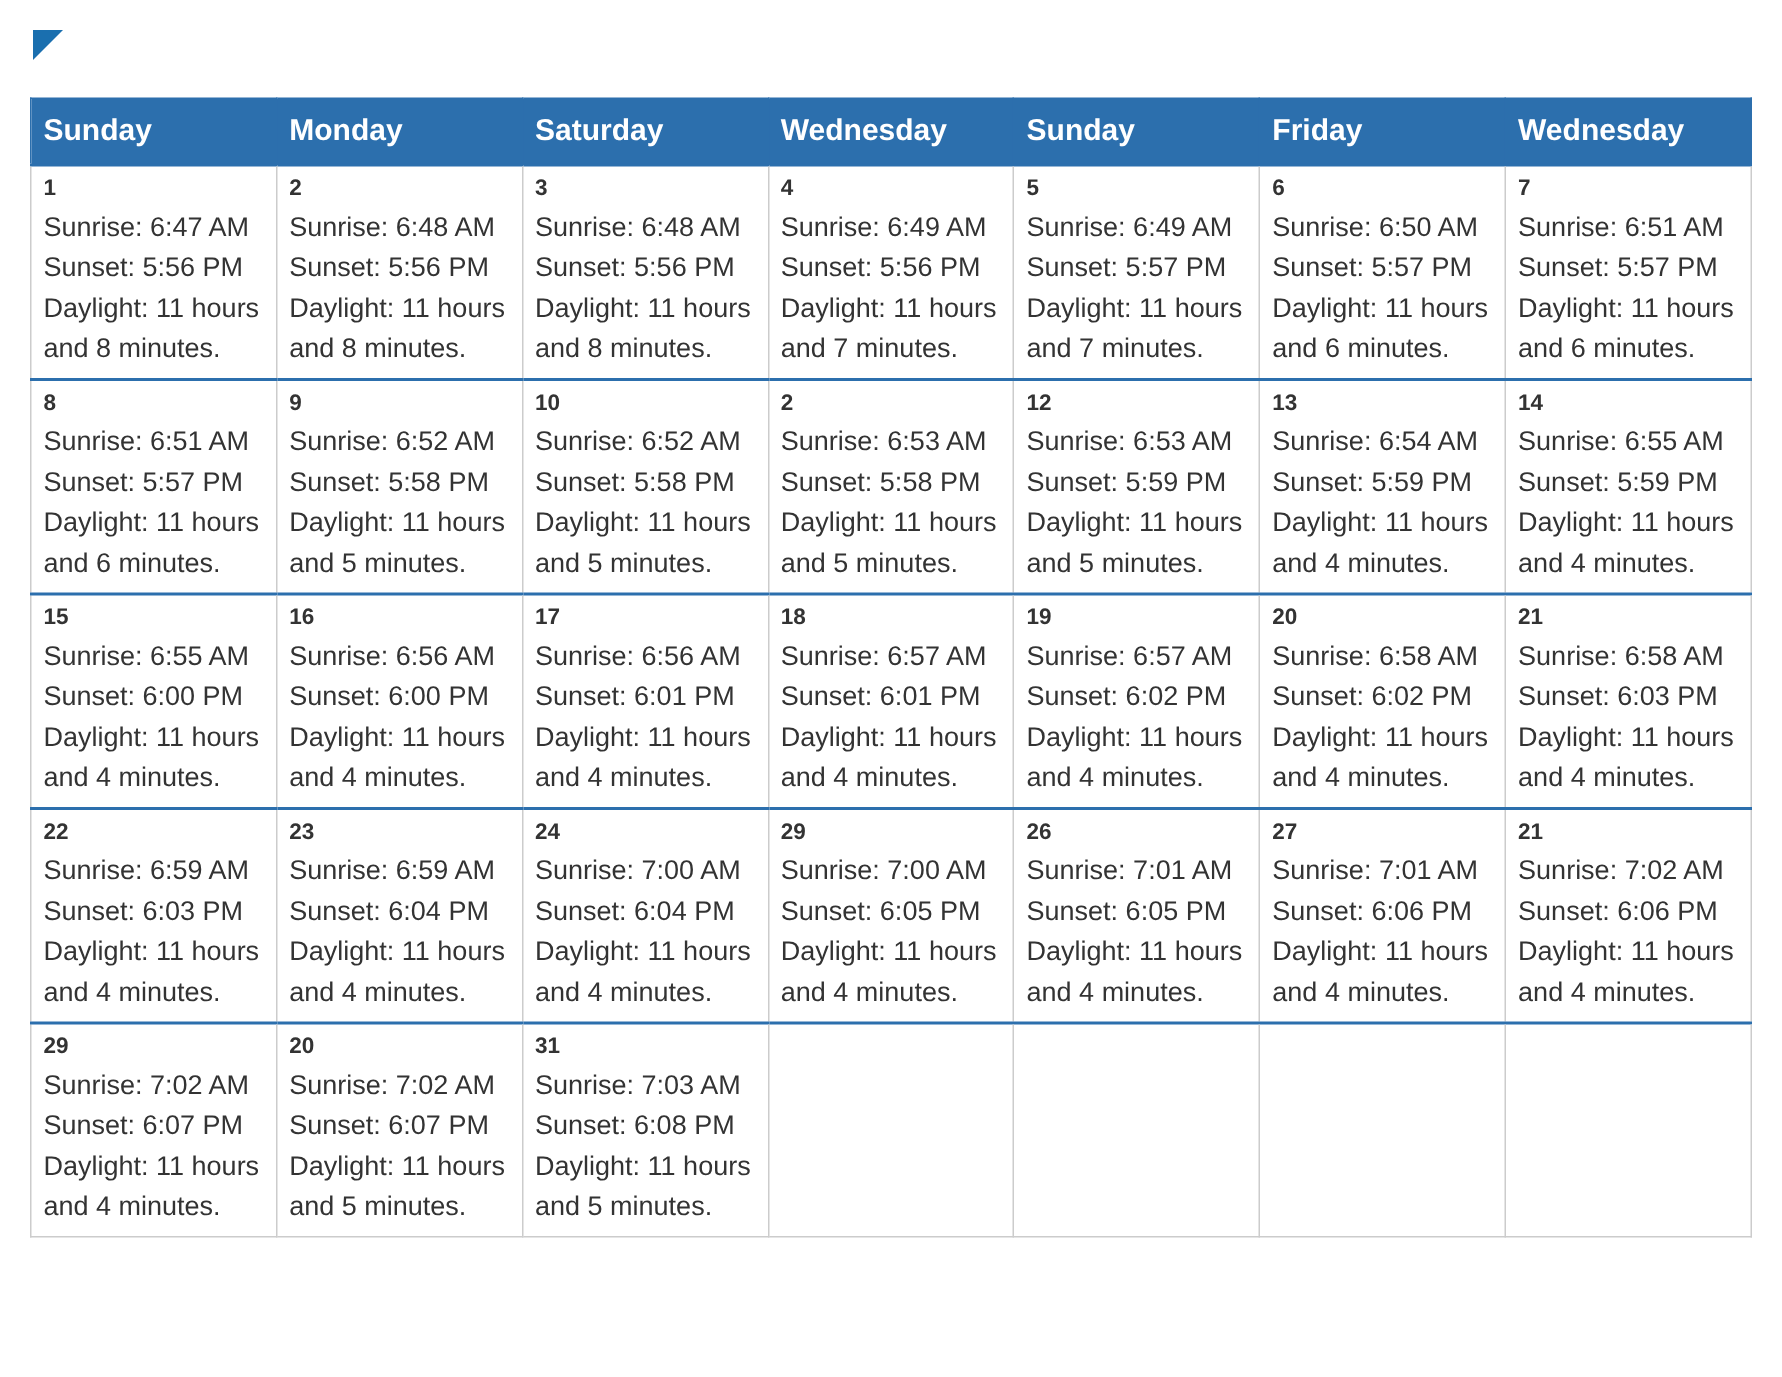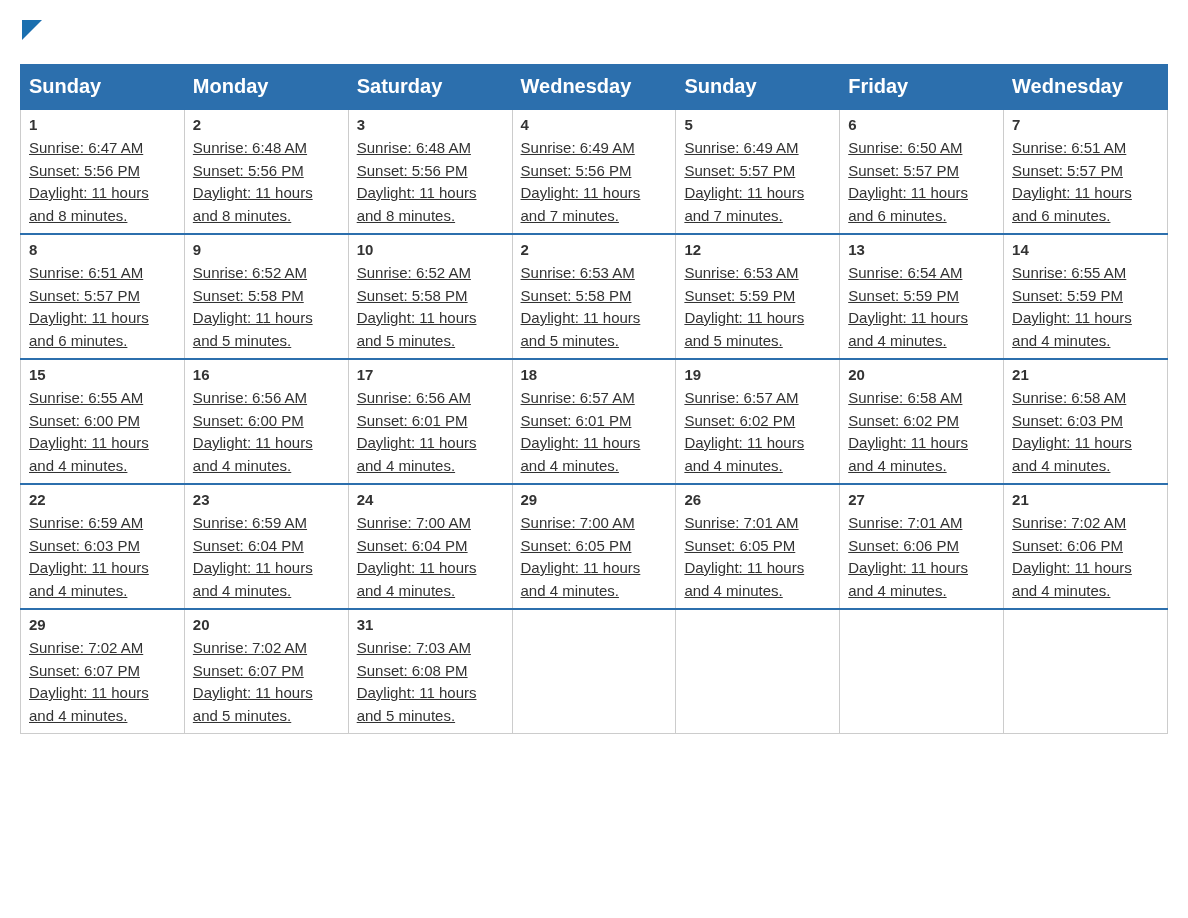--- a/index.html
+++ b/index.html
@@ -70,22 +70,21 @@
       height: 100px;
     }
     .day-number {
       font-size: 15px;
       font-weight: bold;
       display: block;
       margin-bottom: 4px;
     }
     .day-info {
       line-height: 1.5;
-      font-size: 15px;
-      text-decoration: underline;
+      font-size: 18px;
     }
     .empty-cell {
       background: #fff;
       border-top: 2px solid #2c6fad;
     }
   </style>
 </head>
 <body>
 
 <div class="header">

